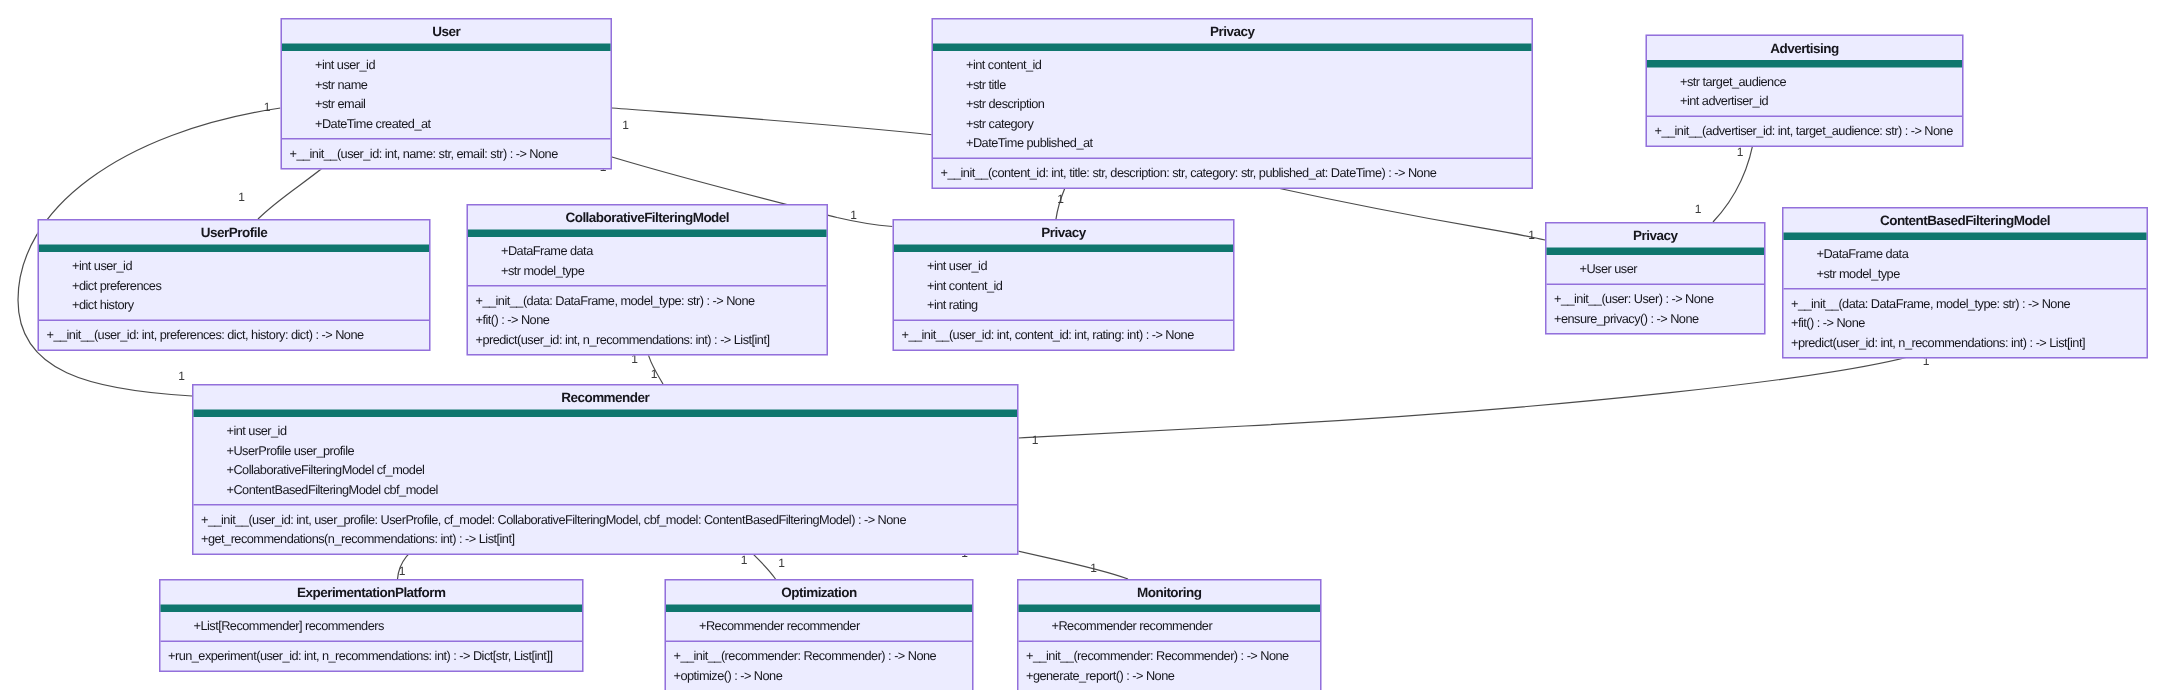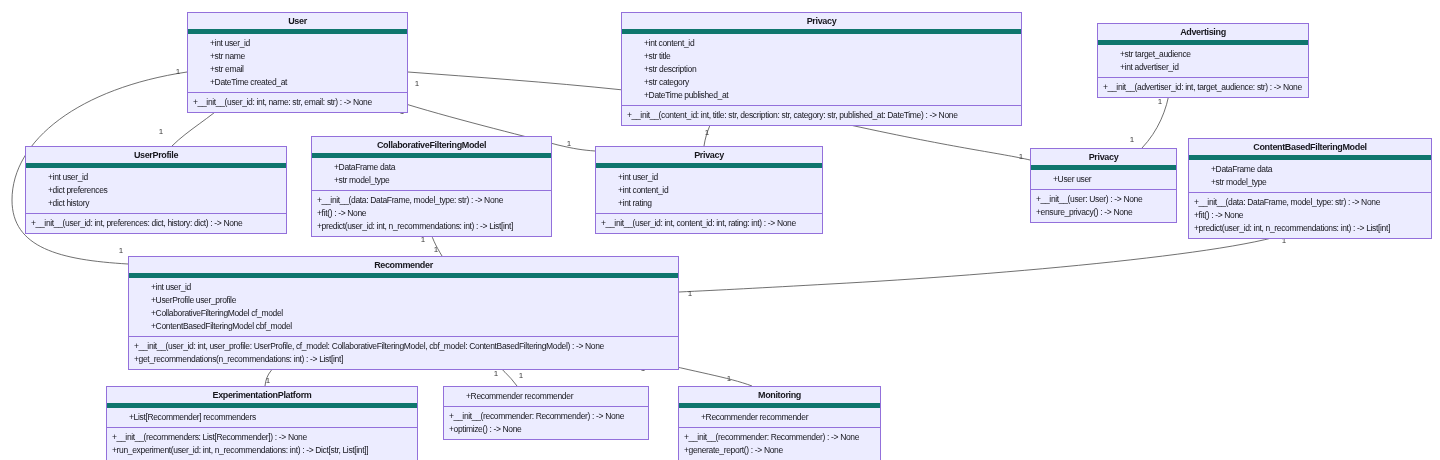--- a/index.html
+++ b/index.html
@@ -193,31 +193,31 @@
         <div class="uml-line">+int user_id</div>
         <div class="uml-line">+UserProfile user_profile</div>
         <div class="uml-line">+CollaborativeFilteringModel cf_model</div>
         <div class="uml-line">+ContentBasedFilteringModel cbf_model</div>
       </div>
       <div class="uml-methods">
         <div class="uml-line">+__init__(user_id: int, user_profile: UserProfile, cf_model: CollaborativeFilteringModel, cbf_model: ContentBasedFilteringModel) : -&gt; None</div>
         <div class="uml-line">+get_recommendations(n_recommendations: int) : -&gt; List[int]</div>
       </div>
     </div>
-    <div class="uml-class" style="left: 106px; top: 386px; width: 312px;">
+    <div class="uml-class" style="left: 106px; top: 386px; width: 283px;">
       <div class="uml-title">ExperimentationPlatform</div>
       <div class="uml-attrs">
         <div class="uml-line">+List[Recommender] recommenders</div>
       </div>
       <div class="uml-methods">
-        <div class="uml-line">+__init__(recommenders: List[Recommender]) : -&gt; None</div>
         <div class="uml-line">+run_experiment(user_id: int, n_recommendations: int) : -&gt; Dict[str, List[int]]</div>
       </div>
     </div>
     <div class="uml-class" style="left: 443px; top: 386px; width: 206px;">
+      <div class="uml-title">Optimization</div>
       <div class="uml-attrs">
         <div class="uml-line">+Recommender recommender</div>
       </div>
       <div class="uml-methods">
         <div class="uml-line">+__init__(recommender: Recommender) : -&gt; None</div>
         <div class="uml-line">+optimize() : -&gt; None</div>
       </div>
     </div>
     <div class="uml-class" style="left: 678px; top: 386px; width: 203px;">
       <div class="uml-title">Monitoring</div>

